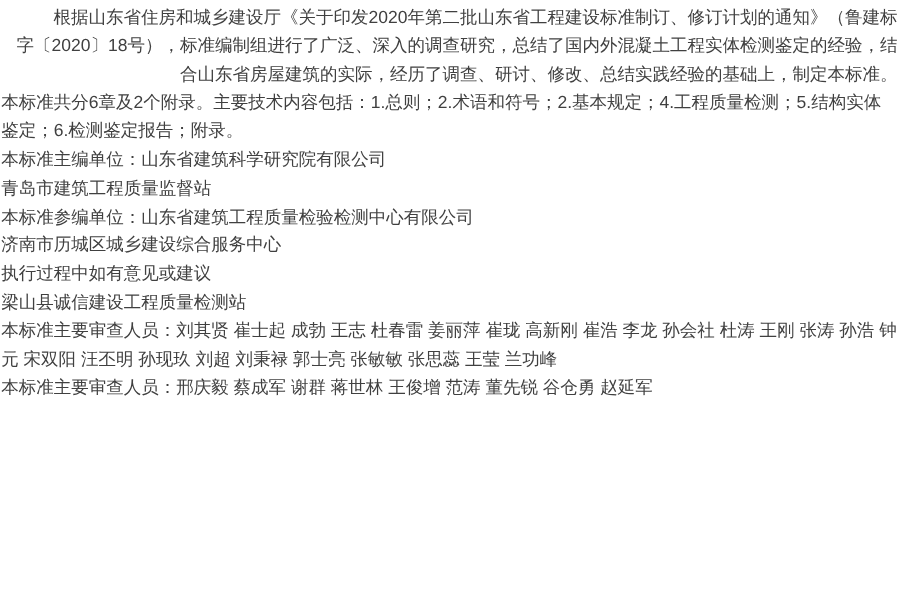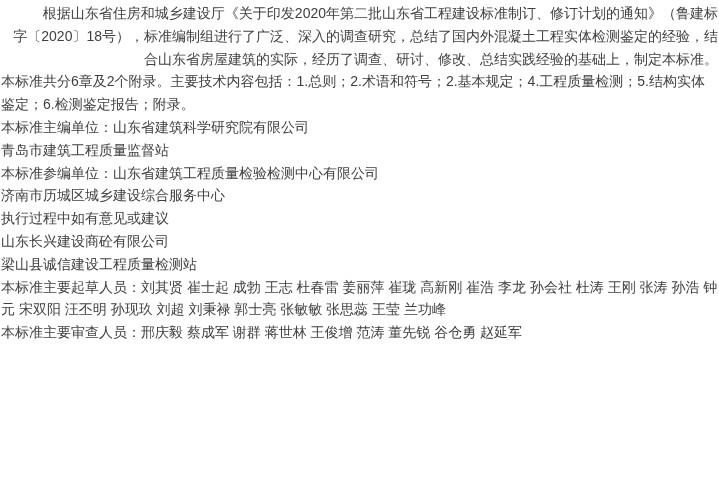--- a/index.html
+++ b/index.html
@@ -33,17 +33,16 @@
 <body>
 
 <div class="doc">
   <p class="para indent">根据山东省住房和城乡建设厅《关于印发2020年第二批山东省工程建设标准制订、修订计划的通知》（鲁建标字〔2020〕18号），标准编制组进行了广泛、深入的调查研究，总结了国内外混凝土工程实体检测鉴定的经验，结合山东省房屋建筑的实际，经历了调查、研讨、修改、总结实践经验的基础上，制定本标准。</p>
   <p class="para">本标准共分6章及2个附录。主要技术内容包括：1.总则；2.术语和符号；2.基本规定；4.工程质量检测；5.结构实体鉴定；6.检测鉴定报告；附录。</p>
   <p class="para">本标准主编单位：山东省建筑科学研究院有限公司</p>
   <p class="para">青岛市建筑工程质量监督站</p>
   <p class="para">本标准参编单位：山东省建筑工程质量检验检测中心有限公司</p>
   <p class="para">济南市历城区城乡建设综合服务中心</p>
   <p class="para">执行过程中如有意见或建议</p>
-  <p class="para">山东长兴建设商砼有限公司</p>
   <p class="para">梁山县诚信建设工程质量检测站</p>
-  <p class="para">本标准主要起草人员：刘其贤 崔士起 成勃 王志 杜春雷 姜丽萍 崔珑 高新刚 崔浩 李龙 孙会社 杜涛 王刚 张涛 孙浩 钟元 宋双阳 汪丕明 孙现玖 刘超 刘秉禄 郭士亮 张敏敏 张思蕊 王莹 兰功峰</p>
+  <p class="para">本标准主要审查人员：刘其贤 崔士起 成勃 王志 杜春雷 姜丽萍 崔珑 高新刚 崔浩 李龙 孙会社 杜涛 王刚 张涛 孙浩 钟元 宋双阳 汪丕明 孙现玖 刘超 刘秉禄 郭士亮 张敏敏 张思蕊 王莹 兰功峰</p>
   <p class="para">本标准主要审查人员：邢庆毅 蔡成军 谢群 蒋世林 王俊增 范涛 董先锐 谷仓勇 赵延军</p>
 </div>
 
 </body></html>

